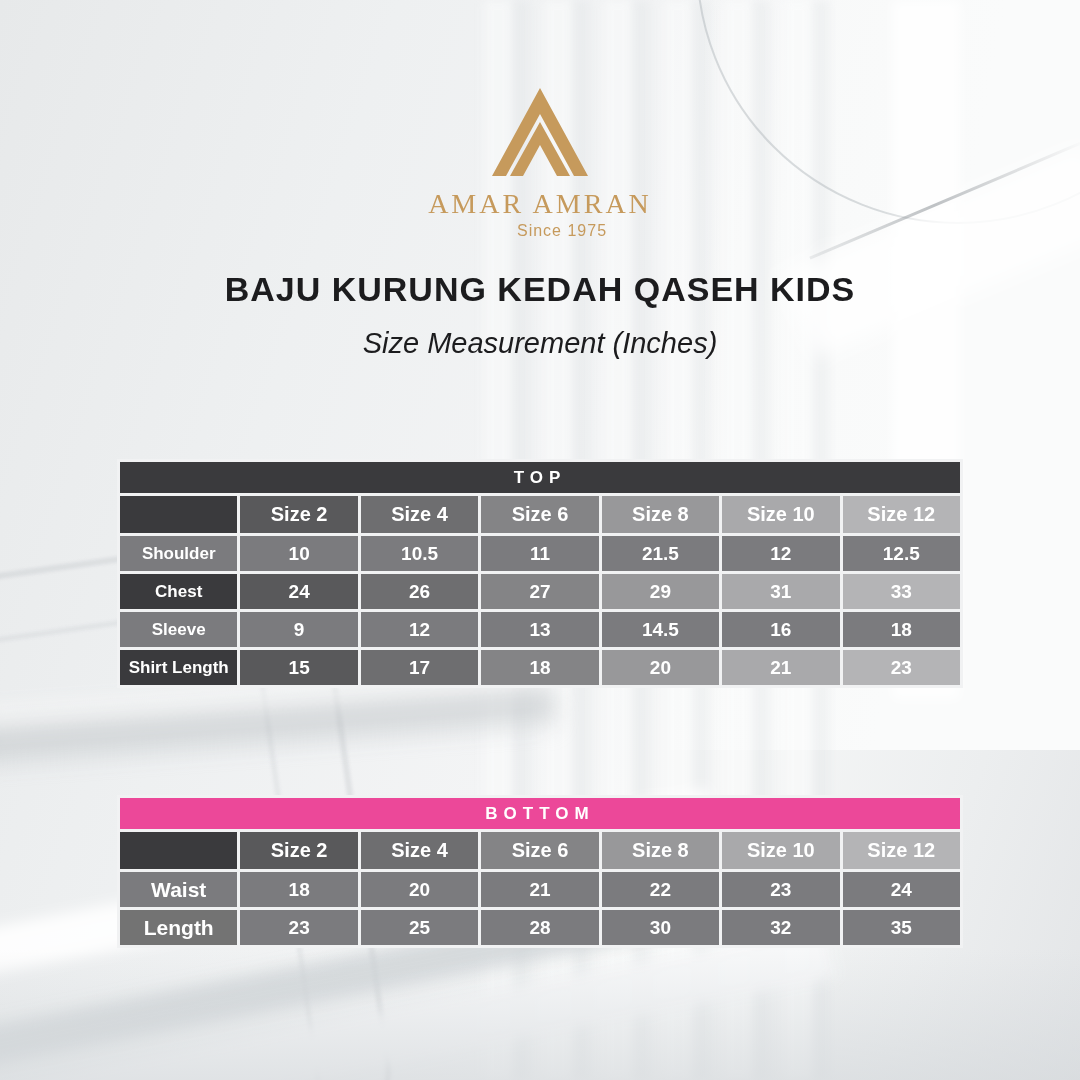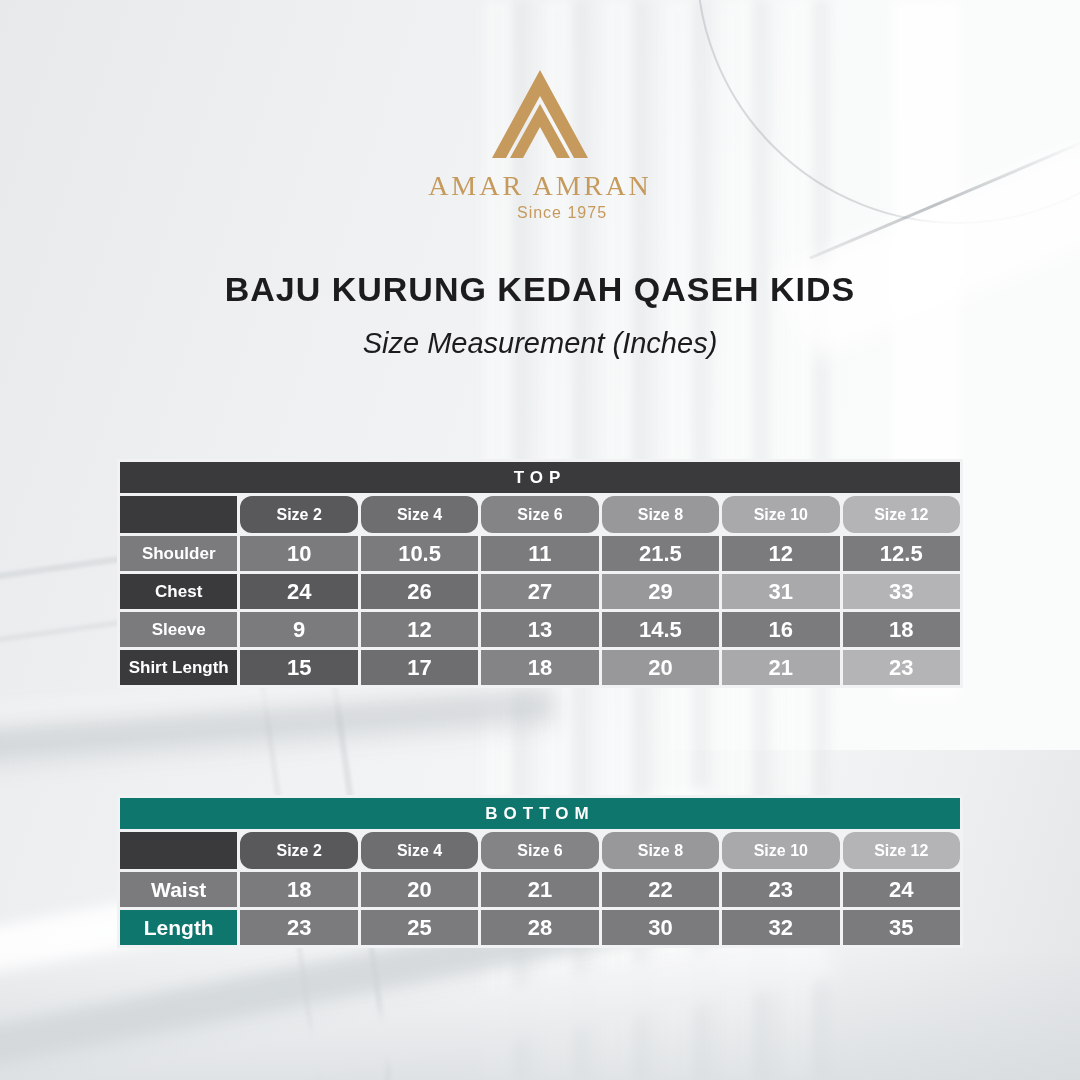--- a/index.html
+++ b/index.html
@@ -23,36 +23,36 @@
   .bg-arch-left2{left:-56px;top:624px;width:340px;height:510px;border:3px solid rgba(163,168,173,.26);border-radius:36px;transform:rotate(-8deg);filter:blur(2px);}
   .bg-sill-shadow{left:-24px;top:690px;width:580px;height:60px;transform:rotate(-4deg);filter:blur(10px);
     background:linear-gradient(180deg,rgba(255,255,255,.9) 0%,rgba(176,182,186,.5) 55%,rgba(208,212,215,.22) 100%);}
   .bg-beam1{left:-140px;top:870px;width:860px;height:46px;transform:rotate(-11deg);background:rgba(255,255,255,.9);filter:blur(7px);}
   .bg-beam2{left:-140px;top:962px;width:920px;height:40px;transform:rotate(-11deg);background:rgba(204,209,212,.75);filter:blur(8px);}
   .bg-beam3{left:-140px;top:1020px;width:980px;height:52px;transform:rotate(-11deg);background:rgba(247,248,249,.95);filter:blur(7px);}
   .bg-bottom-shade{left:0;bottom:0;width:100%;height:130px;background:linear-gradient(180deg,rgba(214,218,221,0),rgba(212,216,219,.65));}
 
   
   .content{position:absolute;inset:0;z-index:2;}
-  .logo-block{position:absolute;left:0;right:0;top:68px;text-align:center;}
+  .logo-block{position:absolute;left:0;right:0;top:86px;text-align:center;}
   .brand-name{font-family:"Liberation Serif",serif;font-size:28px;letter-spacing:3px;margin-top:6px;}
   .brand-tagline{font-size:16px;letter-spacing:1px;margin-top:2px;}
   .page-title{position:absolute;left:0;right:0;top:270px;text-align:center;
     font-size:34px;font-weight:bold;letter-spacing:1px;}
   .page-subtitle{position:absolute;left:0;right:0;top:327px;text-align:center;
     font-size:29px;font-style:italic;}
 
   .table-wrap-top{position:absolute;left:117px;top:459px;}
   .table-wrap-bottom{position:absolute;left:117px;top:795px;}
   table.size-table{border-collapse:separate;border-spacing:3px;width:846px;table-layout:fixed;}
   table.size-table td{color:#fff;text-align:center;vertical-align:middle;font-weight:bold;padding:0;}
   td.banner{height:31px;font-size:17px;letter-spacing:6px;padding-left:6px;}
-  td.size-head{height:37px;font-size:16px;border-radius:12px;}
+  td.size-head{height:37px;font-size:20px;}
   td.row-label{height:35px;font-size:17px;}
-  td.cell{height:35px;font-size:22px;}
+  td.cell{height:35px;font-size:19px;}
   .table-bottom td.row-label{font-size:21px;}
 </style>
 </head>
 <body>
 
 <div class="canvas">
 
   <div class="bg">
     <div class="bg-base"></div>
     <div class="bg-right-wall"></div>
@@ -135,42 +135,42 @@
               <td class="cell" style="background: rgb(169, 169, 171);">21</td>
               <td class="cell" style="background: rgb(180, 180, 182);">23</td>
             </tr>
           </tbody>
         </table>
       </div>
     <div class="table-wrap-bottom">
         <table class="size-table table-bottom" style="background: rgb(241, 242, 243);">
           <tbody>
             <tr>
-              <td colspan="7" class="banner" style="background: #0f766e;">BOTTOM</td>
+              <td colspan="7" class="banner" style="background: #ec4899;">BOTTOM</td>
             </tr>
             <tr>
               <td class="row-label" style="background: rgb(58, 58, 61);"></td>
               <td class="size-head" style="background: rgb(89, 89, 91);">Size 2</td>
               <td class="size-head" style="background: rgb(110, 110, 112);">Size 4</td>
               <td class="size-head" style="background: rgb(132, 132, 134);">Size 6</td>
               <td class="size-head" style="background: rgb(152, 152, 154);">Size 8</td>
               <td class="size-head" style="background: rgb(169, 169, 171);">Size 10</td>
               <td class="size-head" style="background: rgb(180, 180, 182);">Size 12</td>
             </tr>
             <tr>
               <td class="row-label" style="background: rgb(123, 123, 126);">Waist</td>
               <td class="cell" style="background: rgb(123, 123, 126);">18</td>
               <td class="cell" style="background: rgb(123, 123, 126);">20</td>
               <td class="cell" style="background: rgb(123, 123, 126);">21</td>
               <td class="cell" style="background: rgb(123, 123, 126);">22</td>
               <td class="cell" style="background: rgb(123, 123, 126);">23</td>
               <td class="cell" style="background: rgb(123, 123, 126);">24</td>
             </tr>
             <tr>
-              <td class="row-label" style="background: #0f766e;">Length</td>
+              <td class="row-label" style="background: #737373;">Length</td>
               <td class="cell" style="background: rgb(123, 123, 126);">23</td>
               <td class="cell" style="background: rgb(123, 123, 126);">25</td>
               <td class="cell" style="background: rgb(123, 123, 126);">28</td>
               <td class="cell" style="background: rgb(123, 123, 126);">30</td>
               <td class="cell" style="background: rgb(123, 123, 126);">32</td>
               <td class="cell" style="background: rgb(123, 123, 126);">35</td>
             </tr>
           </tbody>
         </table>
       </div>

